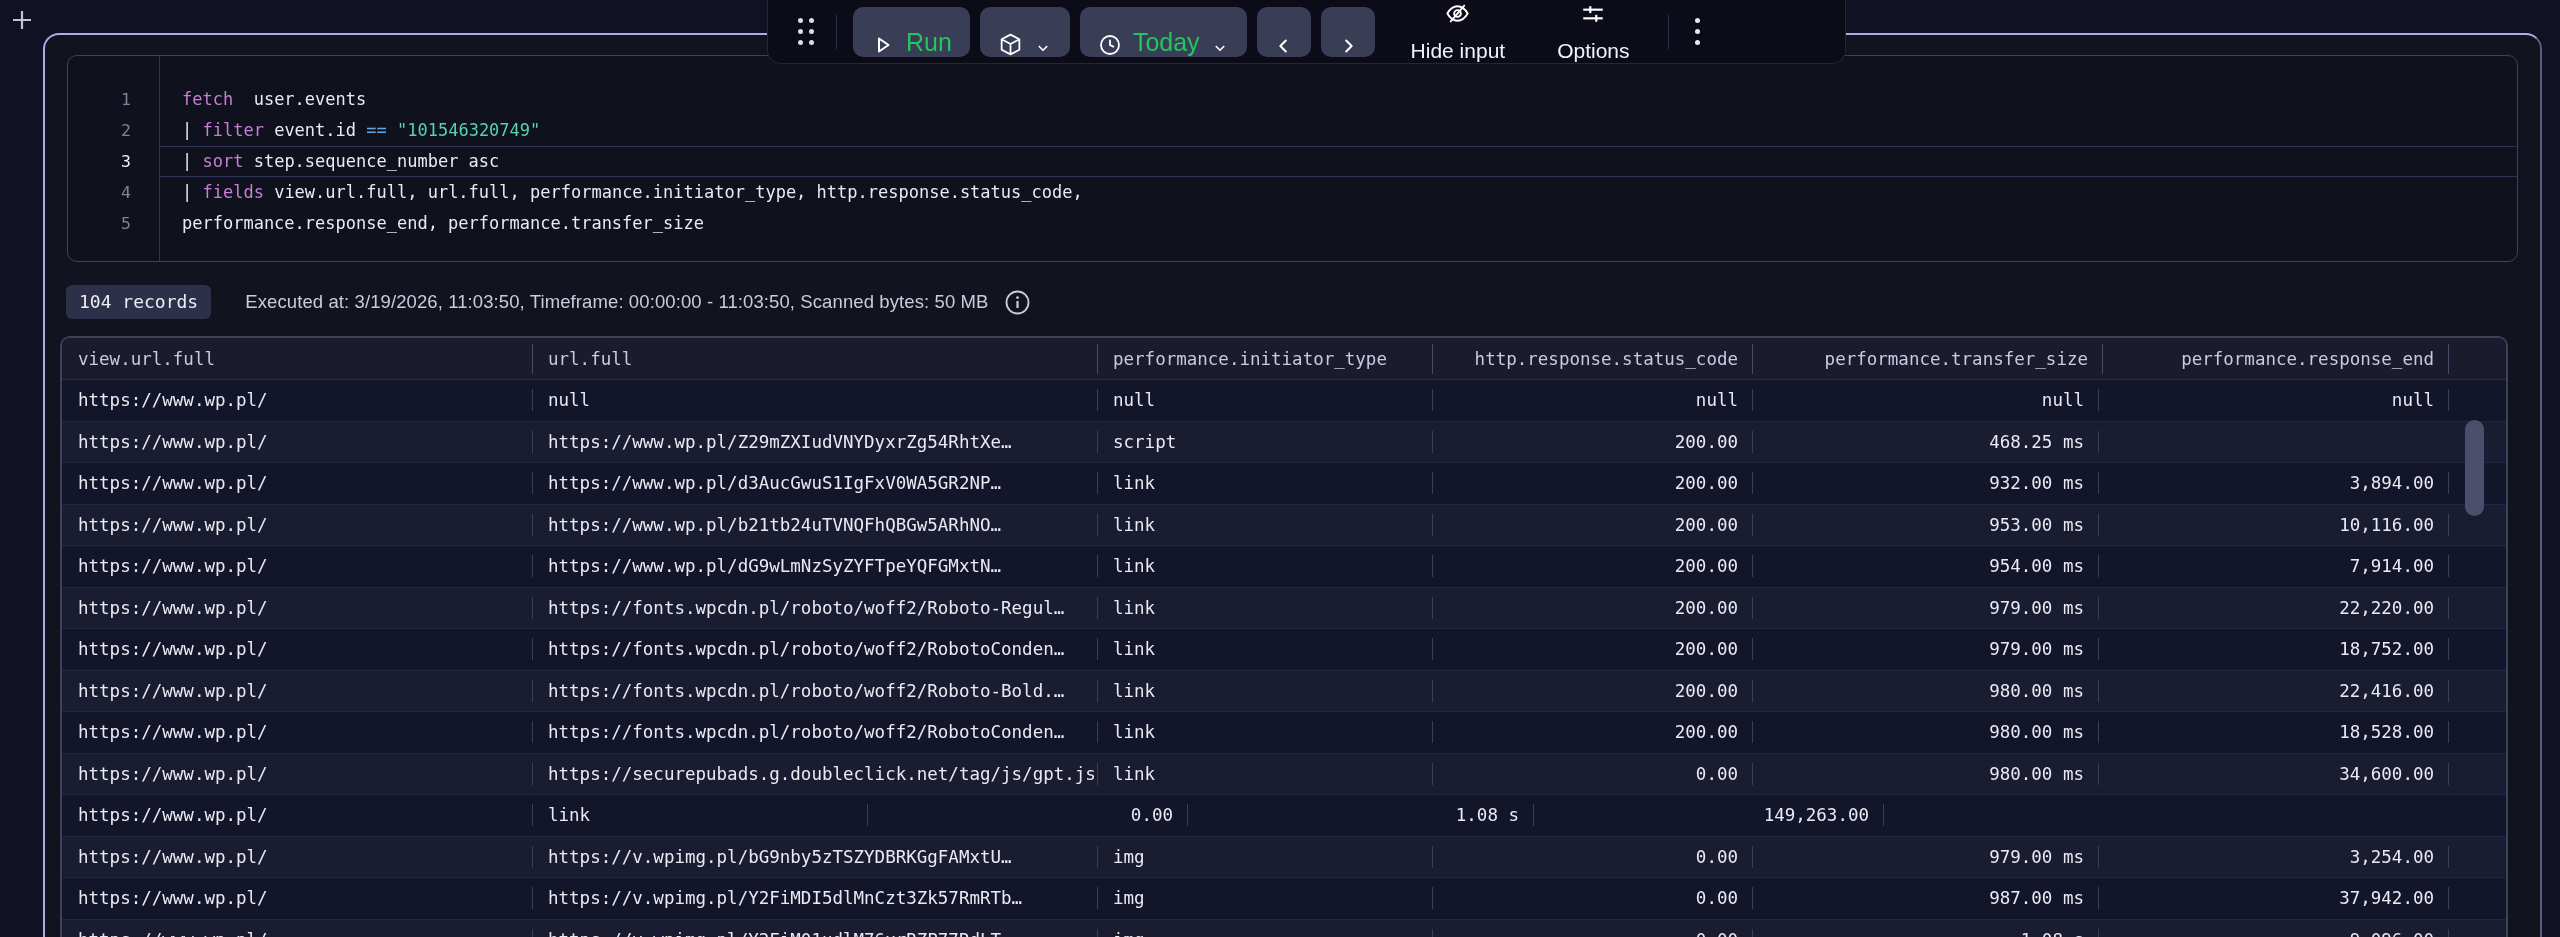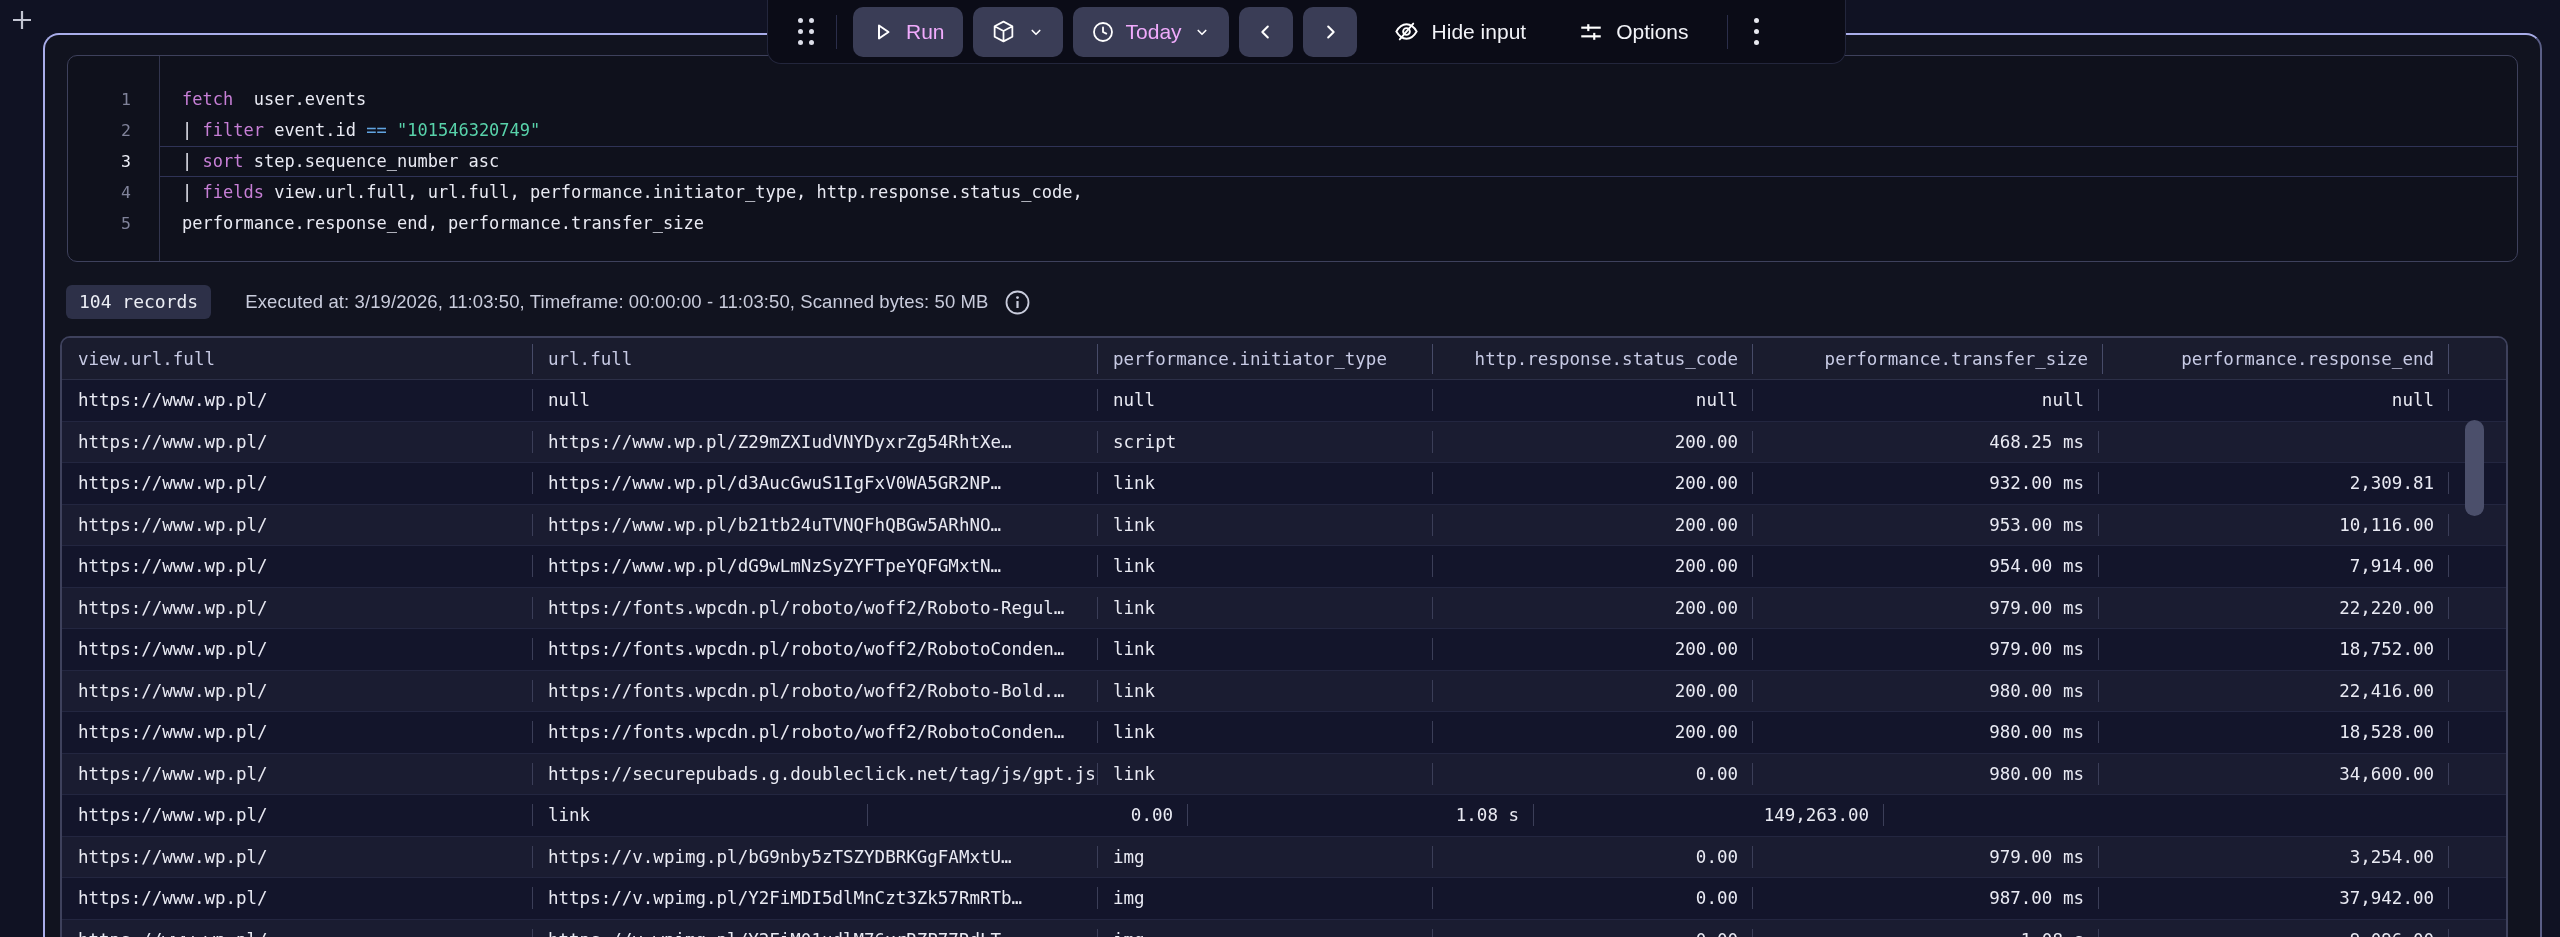--- a/index.html
+++ b/index.html
@@ -43,25 +43,25 @@
     border:1px solid #23263c; border-top:none;
     border-radius:0 0 14px 14px;
     display:flex; align-items:center; padding:0 24px; gap:10px;
     color:#f2f3f8;
   }
   .drag-handle { display:grid; grid-template-columns:5px 5px; grid-auto-rows:5px; gap:6px; padding:0 6px; cursor:grab; }
   .drag-handle i { width:5px; height:5px; border-radius:50%; background:#dcdee9; }
   .tb-divider { width:1px; height:34px; background:#2b2e4a; margin:0 6px; }
   .tbtn {
     height:50px; background:var(--btn-bg); border:none; border-radius:10px;
-    display:flex; align-items:center; gap:11px; padding:0 18px;
-    color:#f0abfc; font-size:21px; font-weight:500; font-family:inherit; cursor:pointer; white-space:nowrap;
+    display:flex; align-items:flex-end; gap:11px; padding:0 18px;
+    color:#22c55e; font-size:25px; font-weight:500; font-family:inherit; cursor:pointer; white-space:nowrap;
   }
   .tbtn.nav { padding:0 16px; }
-  .tflat { display:flex; align-items:center; gap:12px; font-size:21px; font-weight:500; padding:0 12px; cursor:pointer; white-space:nowrap; }
+  .tflat { display:flex; align-items:center; gap:12px; font-size:21px; font-weight:500; padding:0 12px; cursor:pointer; white-space:nowrap;flex-direction:column; }
   .kebab { display:flex; flex-direction:column; gap:6px; padding:0 10px; cursor:pointer; }
   .kebab i { width:5px; height:5px; border-radius:50%; background:#e8e9f0; }
   
   .editor {
     position:absolute; left:22px; top:20px; right:22px; height:207px;
     background:var(--editor-bg);
     border:1.5px solid var(--border-dim); border-radius:10px;
     display:flex; overflow:hidden;
     font-family:"DejaVu Sans Mono", monospace; font-size:17px;
   }
@@ -188,21 +188,21 @@
           <div class="tcell right" style="width: 320px;">200.00</div>
           <div class="tcell right" style="width: 346px;">468.25 ms</div>
           <div class="tcell left" style="width: 58px;"></div>
         </div>
         <div class="trow">
           <div class="tcell left" style="width: 470px;">https://www.wp.pl/</div>
           <div class="tcell left" style="width: 565px;">https://www.wp.pl/d3AucGwuS1IgFxV0WA5GR2NP…</div>
           <div class="tcell left" style="width: 335px;">link</div>
           <div class="tcell right" style="width: 320px;">200.00</div>
           <div class="tcell right" style="width: 346px;">932.00 ms</div>
-          <div class="tcell right" style="width: 350px;">2,309.81</div>
+          <div class="tcell right" style="width: 350px;">3,894.00</div>
           <div class="tcell left" style="width: 58px;"></div>
         </div>
         <div class="trow">
           <div class="tcell left" style="width: 470px;">https://www.wp.pl/</div>
           <div class="tcell left" style="width: 565px; text-align: right;">https://www.wp.pl/b21tb24uTVNQFhQBGw5ARhNO…</div>
           <div class="tcell left" style="width: 335px;">link</div>
           <div class="tcell right" style="width: 320px;">200.00</div>
           <div class="tcell right" style="width: 346px;">953.00 ms</div>
           <div class="tcell right" style="width: 350px;">10,116.00</div>
           <div class="tcell left" style="width: 58px;"></div>

